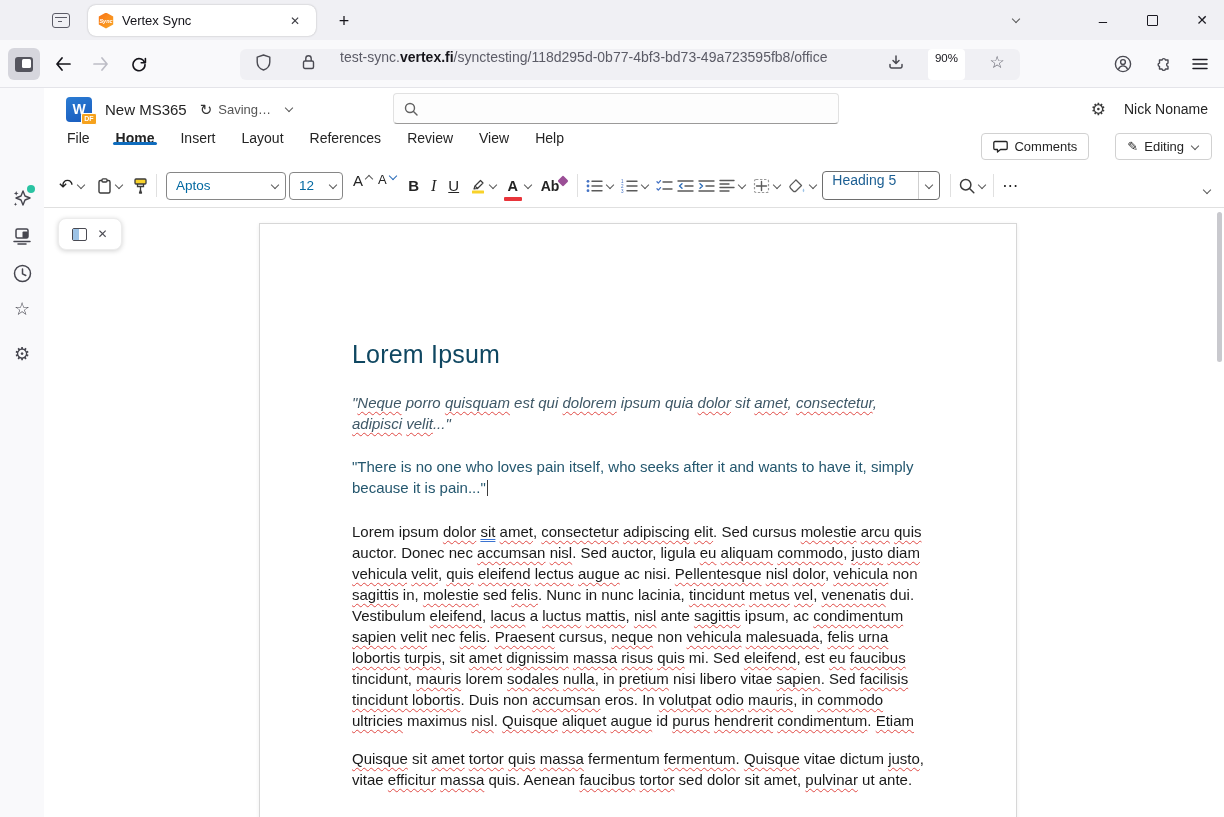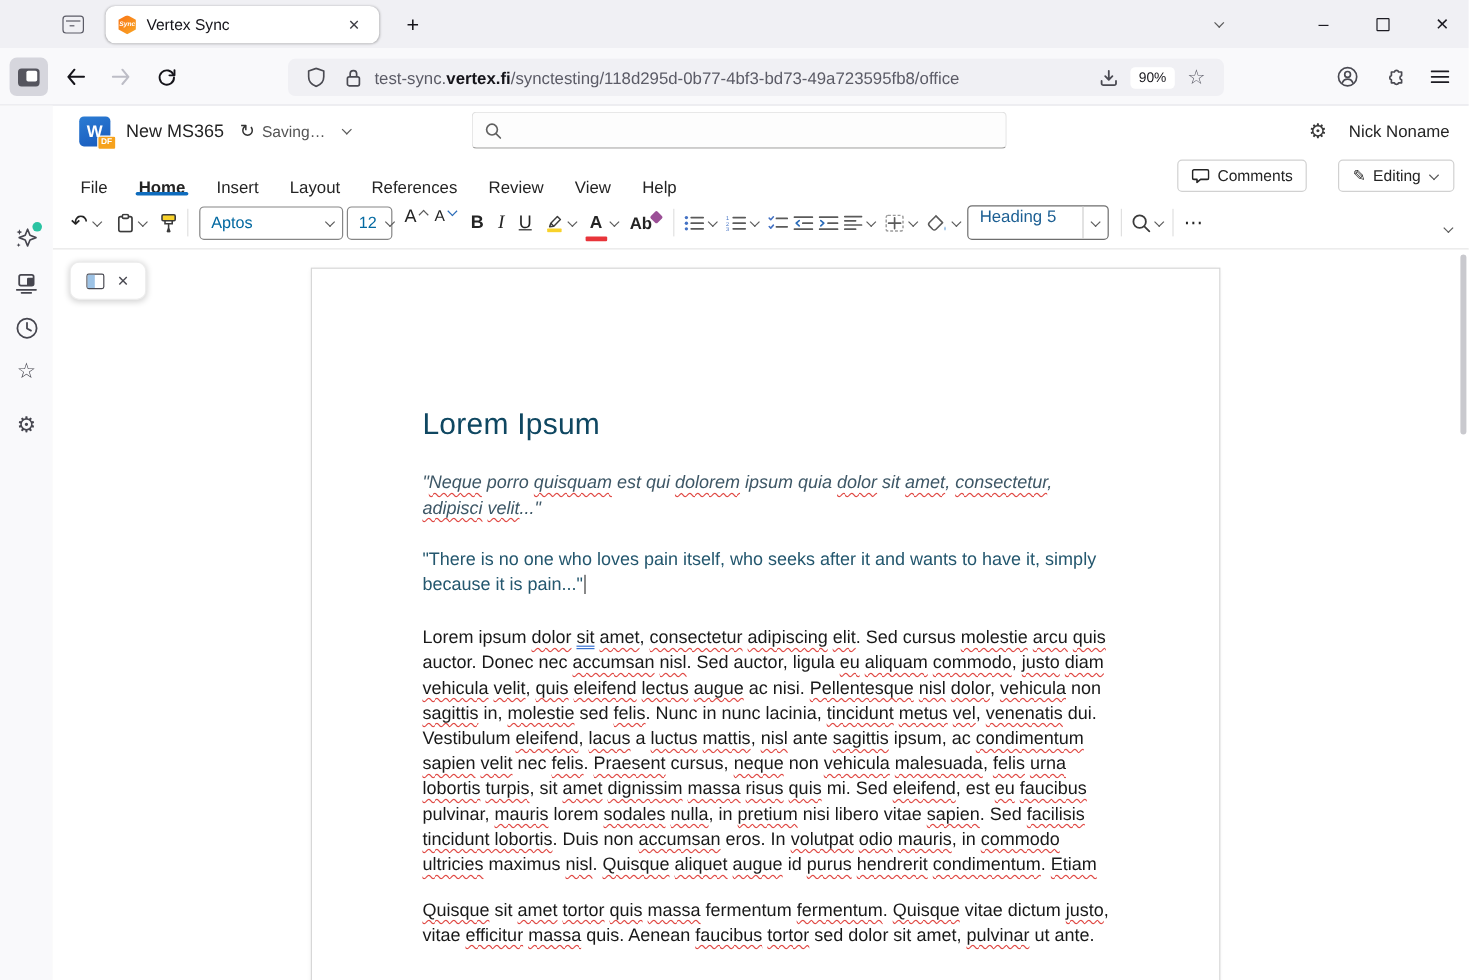--- a/index.html
+++ b/index.html
@@ -31,21 +31,21 @@
   .win-close{left:1185px;font-size:14px}
 
   .navbar{position:relative;height:48px;background:#f9f9fb;border-bottom:1px solid #e4e4e9}
   .navbtn{position:absolute;top:7px;width:34px;height:34px;border-radius:4px;
     display:flex;align-items:center;justify-content:center}
   .sidebar-toggle{position:absolute;left:8px;top:8px;width:32px;height:32px;background:#d6d6dd;border-radius:6px;
     display:flex;align-items:center;justify-content:center}
   .sidebar-toggle-icon{width:18px;height:15px;background:#55555e;border-radius:3px;position:relative}
   .sidebar-toggle-icon::after{content:"";position:absolute;right:2px;top:2px;width:9px;height:9px;background:#fff;border-radius:1.5px}
   .urlbar{position:absolute;left:240px;top:9px;width:780px;height:31px;background:#f0f0f4;border-radius:6px;
-    display:flex;align-items:center;padding:0 10px;gap:5px}
+    display:flex;padding:0 10px;gap:19px}
   .url-text{flex:1;font-size:14px;color:#5b5b66;white-space:nowrap;overflow:hidden}
   .url-text b{color:#15141a;font-weight:600}
   .zoom-pill{background:#fff;border-radius:4px;padding:3px 7px;font-size:11.5px;color:#15141a}
   .urlbar .mini{display:flex;align-items:center;justify-content:center;width:26px;height:26px}
   .glyph-star{font-size:17px;color:#5b5b66;line-height:1}
 
   .mainrow{display:flex;height:729px}
   .ffsidebar{position:relative;width:44px;background:#f9f9fb;flex:0 0 44px}
   .sbicon{position:absolute;left:6px;width:32px;height:32px;display:flex;align-items:center;justify-content:center;border-radius:6px}
   .greendot{position:absolute;top:3px;right:3px;width:8px;height:8px;border-radius:50%;background:#2ac3a2}
@@ -63,41 +63,41 @@
   .sync-glyph{font-size:15px;color:#333;line-height:1}
   .office-search{position:absolute;left:349px;top:5px;width:446px;height:31px;background:#fdfdfd;
     border:1px solid #e1e1e1;border-bottom:1px solid #9b9a99;border-radius:4px;display:flex;align-items:center;padding:0 10px;gap:8px}
   .office-search input{border:none;outline:none;background:transparent;flex:1;font-size:14.5px;
     font-family:"Liberation Sans",sans-serif;color:#242424}
   .office-search input::placeholder{color:#616161}
   .office-top-right{position:absolute;right:16px;top:0;height:42px;display:flex;align-items:center;gap:18px}
   .gear-glyph{font-size:17px;color:#3a3a3a;line-height:1}
   .user-name{font-size:14px;color:#242424}
 
-  .menubar{position:relative;height:34px;display:flex;align-items:flex-end;padding-left:10px}
+  .menubar{position:relative;height:34px;display:flex;align-items:flex-start;padding-left:10px}
   .mtab{position:relative;padding:0 13px;display:flex;align-items:center;font-size:14px;color:#242424}
   .mtab.active{font-weight:700}
   .mtab.active::after{content:"";position:absolute;left:10px;right:10px;bottom:1px;height:2.6px;background:#0f6cbd;border-radius:2px}
   .menubar-right{position:absolute;right:12px;top:3px;display:flex;gap:26px}
   .pillbtn{height:27px;border:1px solid #d1d1d1;border-radius:4px;background:#fff;display:flex;align-items:center;
     gap:6px;padding:0 11px;font-size:13px;color:#242424}
 
   .ribbon{height:44px;border-bottom:1px solid #e0e0e0;display:flex;align-items:center;padding:0 12px}
   .rbtn{height:28px;min-width:20px;display:flex;align-items:center;justify-content:center;border-radius:4px;
     color:#242424;padding:0 2px}
   .chev{width:10px;height:10px;position:relative;display:inline-block;flex:0 0 10px}
   .chev::after{content:"";position:absolute;left:2px;top:1px;width:5px;height:5px;
     border-right:1.4px solid #5a5a5a;border-bottom:1.4px solid #5a5a5a;transform:rotate(45deg)}
   .chev.up::after{transform:rotate(-135deg);top:4px}
   .chev.blue::after{border-color:#2b6cb8}
   .vdiv{width:1px;height:23px;background:#e0e0e0;margin:0 6px;flex:0 0 1px}
   .combo{height:28px;border:1px solid #868686;border-radius:4px;display:flex;align-items:center;background:#fff}
   .combo .cval{font-size:13.5px;color:#0369a1;padding:0 6px 0 9px;flex:1}
   .font-combo{width:120px;margin:0 3px}
-  .size-combo{width:38px;margin-right:8px}
+  .size-combo{width:54px;margin-right:8px}
   .glyphbtn{font-size:17px;line-height:1}
   .bold-l{font-weight:800;font-size:15px}
   .italic-l{font-style:italic;font-family:"Liberation Serif",serif;font-size:16px}
   .under-l{text-decoration:underline;font-size:15px}
   .fontsize-a{font-size:15px;font-weight:500;display:flex;align-items:flex-start;gap:1px}
   .fc-a{position:relative;font-size:14.5px;font-weight:600;padding:0 3px}
   .fc-a::after{content:"";position:absolute;left:1px;right:1px;bottom:-1px;height:3.6px;background:#e8343a;border-radius:1px}
   .clearfmt{position:relative;font-size:14px;font-weight:600}
   .clearfmt::after{content:"";position:absolute;right:-6px;top:5px;width:8px;height:8px;background:#9b4f96;
     border-radius:1.5px;transform:rotate(45deg)}
@@ -442,21 +442,21 @@
               <div class="tline"><span>because it is pain..."</span><span class="caret"></span></div>
             </div>
           <div class="para">
               <div class="tline"><span>Lorem ipsum </span><span class="sp">dolor</span><span> </span><span class="gr">sit</span><span> </span><span class="sp">amet</span><span>, </span><span class="sp">consectetur</span><span> </span><span class="sp">adipiscing</span><span> </span><span class="sp">elit</span><span>. Sed cursus </span><span class="sp">molestie</span><span> </span><span class="sp">arcu</span><span> </span><span class="sp">quis</span></div>
               <div class="tline"><span>auctor. Donec nec </span><span class="sp">accumsan</span><span> </span><span class="sp">nisl</span><span>. Sed auctor, ligula </span><span class="sp">eu</span><span> </span><span class="sp">aliquam</span><span> </span><span class="sp">commodo</span><span>, </span><span class="sp">justo</span><span> </span><span class="sp">diam</span></div>
               <div class="tline"><span class="sp">vehicula</span><span> </span><span class="sp">velit</span><span>, </span><span class="sp">quis</span><span> </span><span class="sp">eleifend</span><span> </span><span class="sp">lectus</span><span> </span><span class="sp">augue</span><span> ac nisi. </span><span class="sp">Pellentesque</span><span> </span><span class="sp">nisl</span><span> </span><span class="sp">dolor</span><span>, </span><span class="sp">vehicula</span><span> non</span></div>
               <div class="tline"><span class="sp">sagittis</span><span> in, </span><span class="sp">molestie</span><span> sed </span><span class="sp">felis</span><span>. Nunc in nunc lacinia, </span><span class="sp">tincidunt</span><span> </span><span class="sp">metus</span><span> </span><span class="sp">vel</span><span>, </span><span class="sp">venenatis</span><span> dui.</span></div>
               <div class="tline"><span>Vestibulum </span><span class="sp">eleifend</span><span>, </span><span class="sp">lacus</span><span> a </span><span class="sp">luctus</span><span> </span><span class="sp">mattis</span><span>, </span><span class="sp">nisl</span><span> ante </span><span class="sp">sagittis</span><span> ipsum, ac </span><span class="sp">condimentum</span></div>
               <div class="tline"><span class="sp">sapien</span><span> </span><span class="sp">velit</span><span> nec </span><span class="sp">felis</span><span>. </span><span class="sp">Praesent</span><span> cursus, </span><span class="sp">neque</span><span> non </span><span class="sp">vehicula</span><span> </span><span class="sp">malesuada</span><span>, </span><span class="sp">felis</span><span> </span><span class="sp">urna</span></div>
               <div class="tline"><span class="sp">lobortis</span><span> </span><span class="sp">turpis</span><span>, sit </span><span class="sp">amet</span><span> </span><span class="sp">dignissim</span><span> </span><span class="sp">massa</span><span> </span><span class="sp">risus</span><span> </span><span class="sp">quis</span><span> mi. Sed </span><span class="sp">eleifend</span><span>, est </span><span class="sp">eu</span><span> </span><span class="sp">faucibus</span></div>
-              <div class="tline"><span>pulvinar, </span><span class="sp">mauris</span><span> lorem </span><span class="sp">sodales</span><span> </span><span class="sp">nulla</span><span>, in </span><span class="sp">pretium</span><span> nisi libero vitae </span><span class="sp">sapien</span><span>. Sed </span><span class="sp">facilisis</span></div>
+              <div class="tline"><span>tincidunt, </span><span class="sp">mauris</span><span> lorem </span><span class="sp">sodales</span><span> </span><span class="sp">nulla</span><span>, in </span><span class="sp">pretium</span><span> nisi libero vitae </span><span class="sp">sapien</span><span>. Sed </span><span class="sp">facilisis</span></div>
               <div class="tline"><span class="sp">tincidunt lobortis</span><span>. Duis non </span><span class="sp">accumsan</span><span> eros. In </span><span class="sp">volutpat</span><span> </span><span class="sp">odio</span><span> </span><span class="sp">mauris</span><span>, in </span><span class="sp">commodo</span></div>
               <div class="tline"><span class="sp">ultricies</span><span> maximus </span><span class="sp">nisl</span><span>. </span><span class="sp">Quisque</span><span> </span><span class="sp">aliquet</span><span> </span><span class="sp">augue</span><span> id </span><span class="sp">purus</span><span> </span><span class="sp">hendrerit</span><span> </span><span class="sp">condimentum</span><span>. </span><span class="sp">Etiam</span></div>
             </div>
           <div class="para">
               <div class="tline"><span class="sp">Quisque</span><span> sit </span><span class="sp">amet</span><span> </span><span class="sp">tortor</span><span> </span><span class="sp">quis</span><span> </span><span class="sp">massa</span><span> fermentum </span><span class="sp">fermentum</span><span>. </span><span class="sp">Quisque</span><span> vitae dictum </span><span class="sp">justo</span><span>,</span></div>
               <div class="tline"><span>vitae </span><span class="sp">efficitur</span><span> </span><span class="sp">massa</span><span> quis. Aenean </span><span class="sp">faucibus</span><span> </span><span class="sp">tortor</span><span> sed dolor sit amet, </span><span class="sp">pulvinar</span><span> ut ante.</span></div>
             </div>
         </div>
       </div>
 

